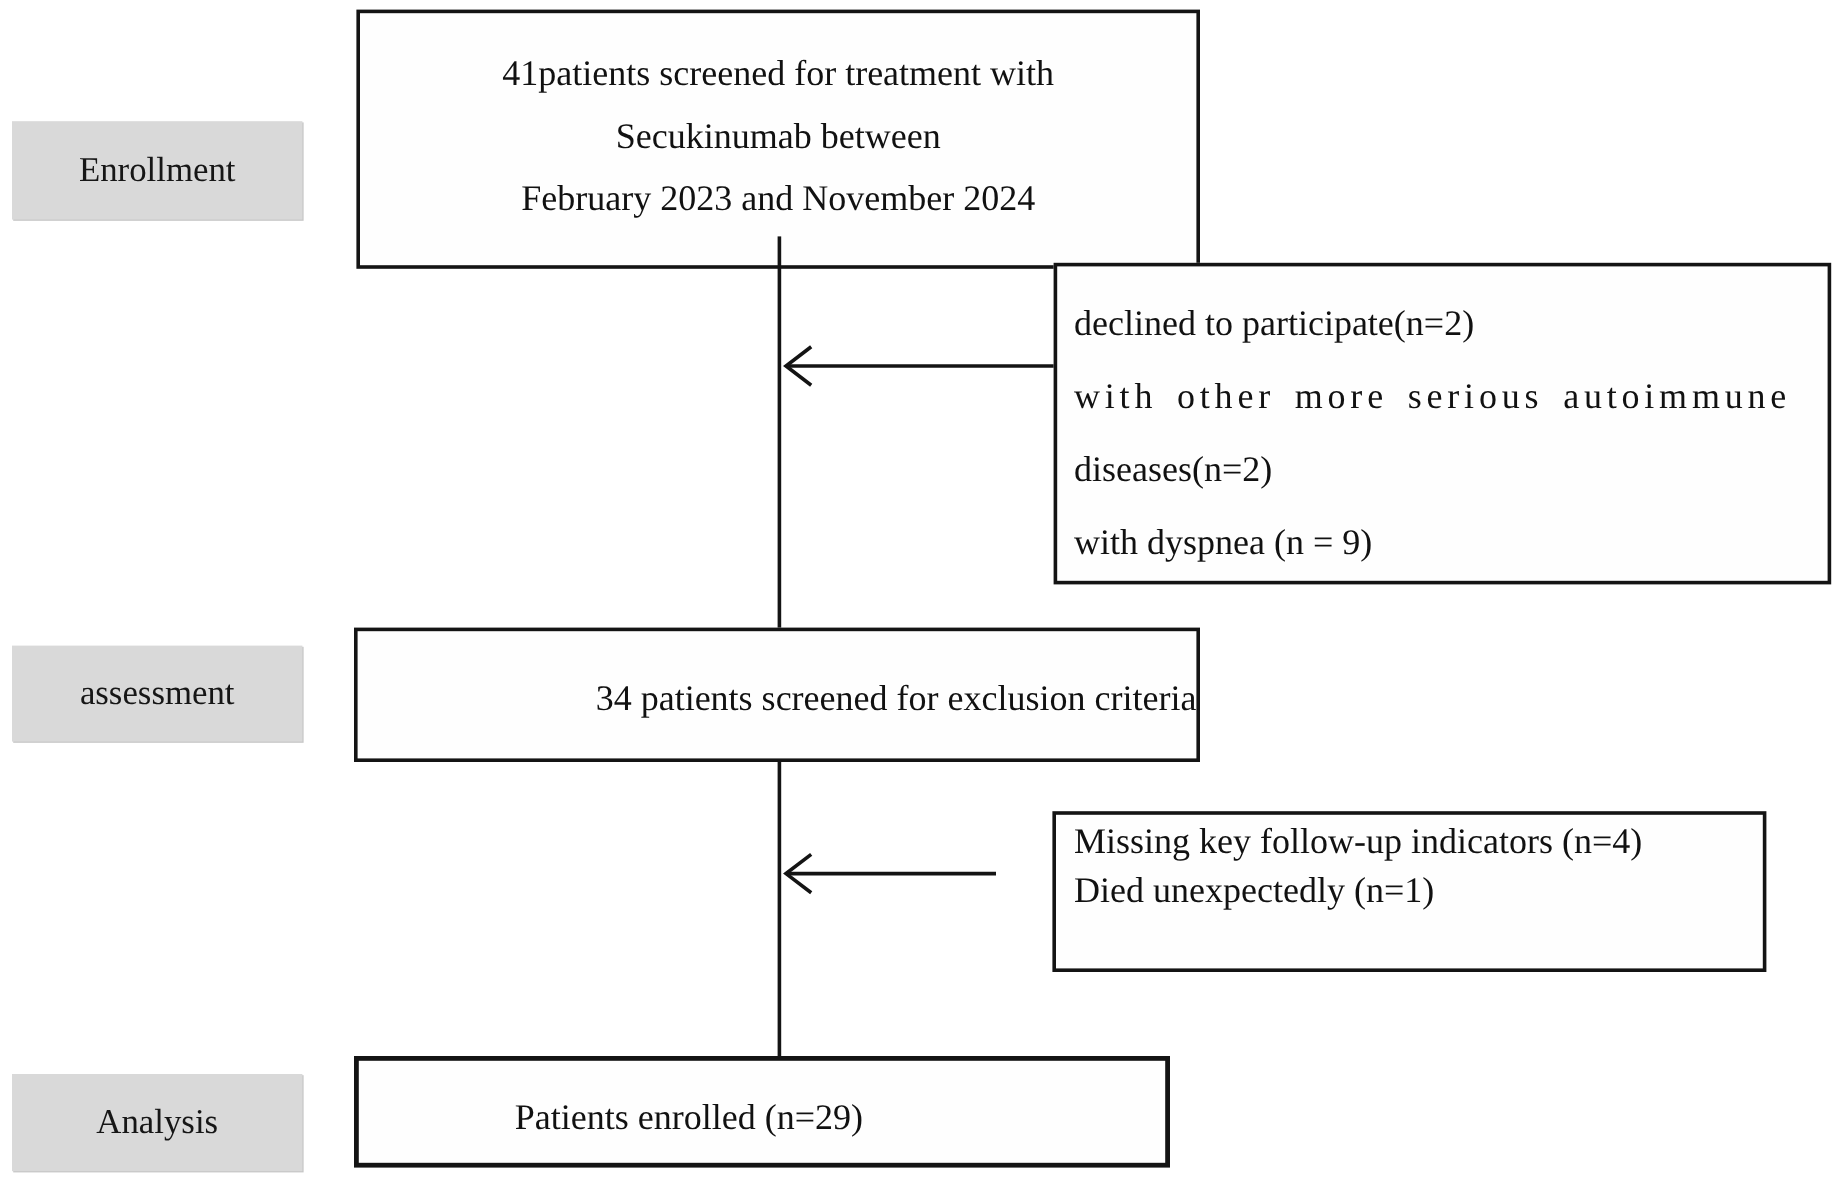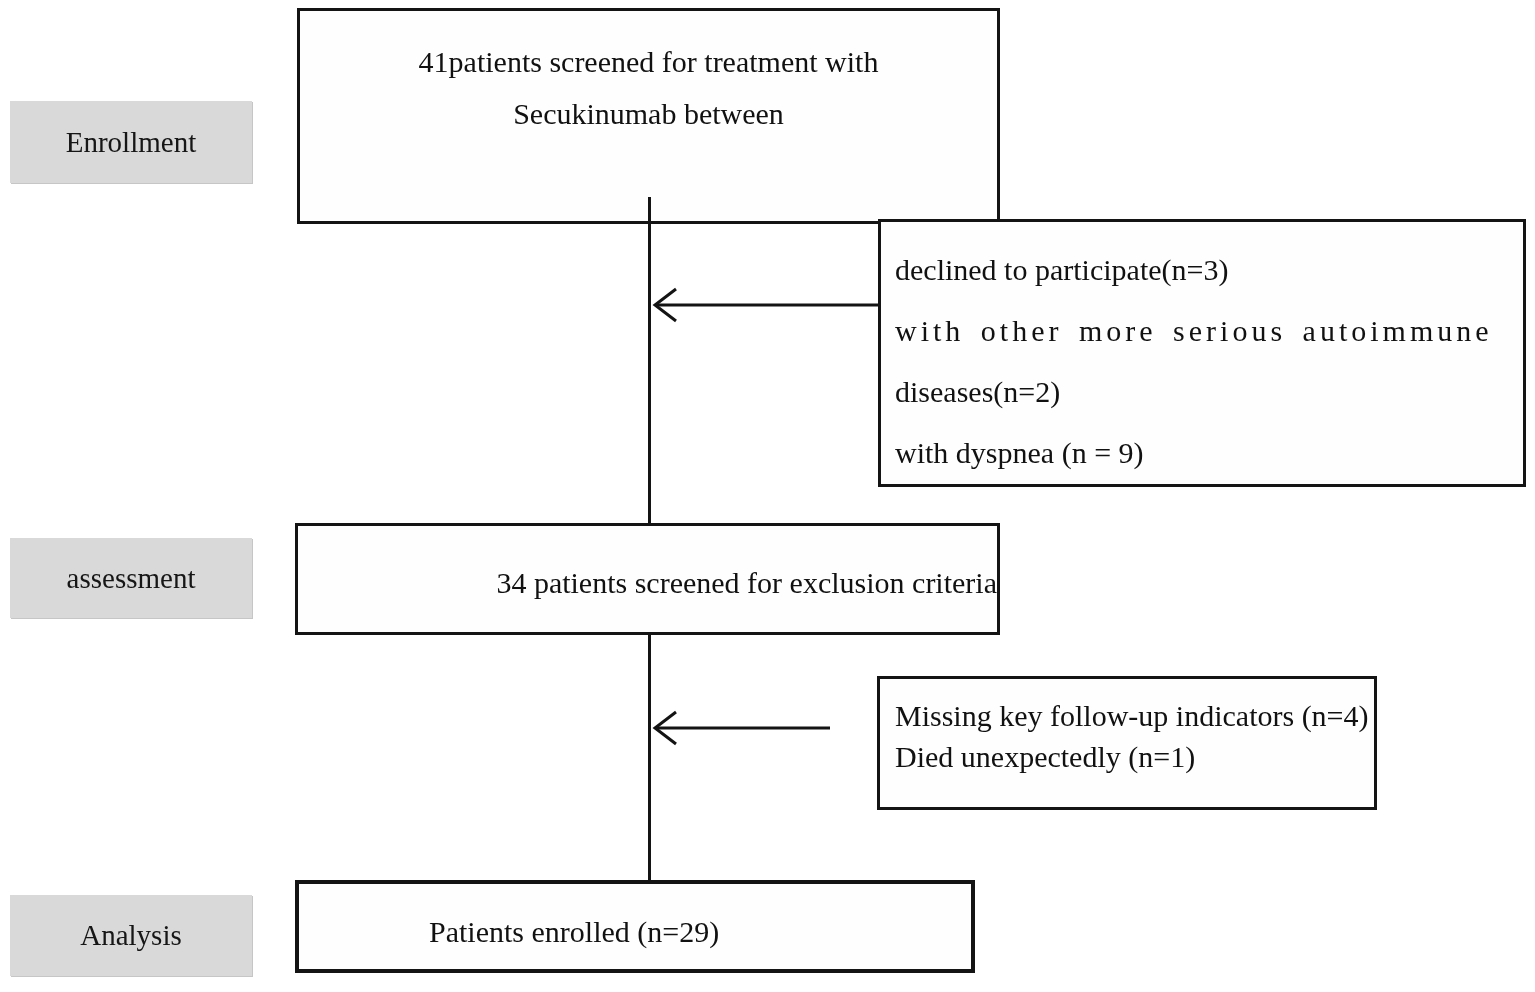--- a/index.html
+++ b/index.html
@@ -48,22 +48,22 @@
     padding: 17px 10px 0 14px;
     line-height: 61px;
   }
   .excl-box-1 .spaced { letter-spacing: 4px; word-spacing: 5px; }
   .mid-box {
     left: 295px; top: 523px; width: 705px; height: 112px;
     padding: 31px 0 0 45px;
     text-align: right;
   }
   .excl-box-2 {
-    left: 877px; top: 676px; width: 500px; height: 134px;
-    padding: 16px 10px 0 15px;
+    left: 877px; top: 676px; width: 595px; height: 134px;
+    padding: 2px 10px 0 15px;
     line-height: 41px;
   }
   .bottom-box {
     left: 295px; top: 880px; width: 680px; height: 93px;
     border-width: 4px;
     padding: 22px 16px 0 130px;
   }
   .vline {
     position: absolute;
     width: 3px;
@@ -81,26 +81,27 @@
 
   <div class="stage-label" style="top: 88px; height: 82px;">Enrollment</div>
 
   <div class="stage-label" style="top: 525px; height: 80px;">assessment</div>
 
   <div class="stage-label" style="top: 882px; height: 81px;">Analysis</div>
 
   <div class="box top-box">
     <div class="line">41patients screened for treatment with</div>
     <div class="line">Secukinumab between</div>
+    <div class="line">February 2023 and November 2024</div>
   </div>
 
   <div class="vline" style="left: 648px; top: 197px; height: 327px;"></div>
 
   <div class="box excl-box-1">
-    <div class="line">declined to participate(n=3)</div>
+    <div class="line">declined to participate(n=2)</div>
     <div class="line spaced">with other more serious autoimmune</div>
     <div class="line">diseases(n=2)</div>
     <div class="line">with dyspnea (n = 9)</div>
   </div>
 
   <svg class="arrow-svg" style="left: 646px; top: 288px;" width="236" height="34" viewBox="0 0 236 34">
     <line x1="9" y1="17" x2="232" y2="17" stroke="#141414" stroke-width="3"></line>
     <polyline points="30,1 9,17 30,33" fill="none" stroke="#141414" stroke-width="3"></polyline>
   </svg>
 

